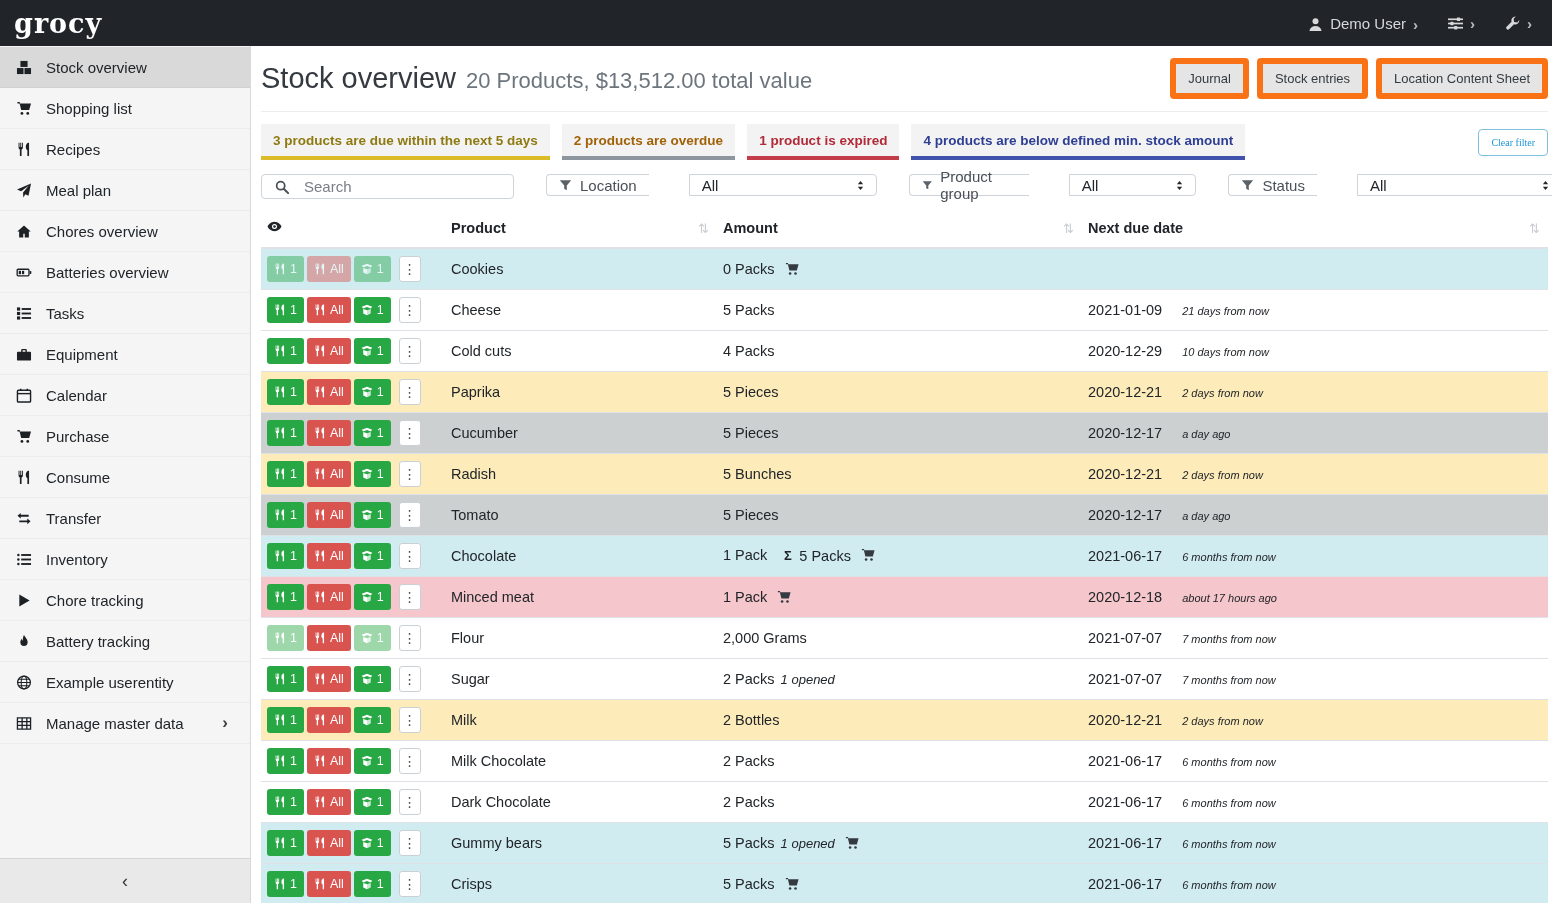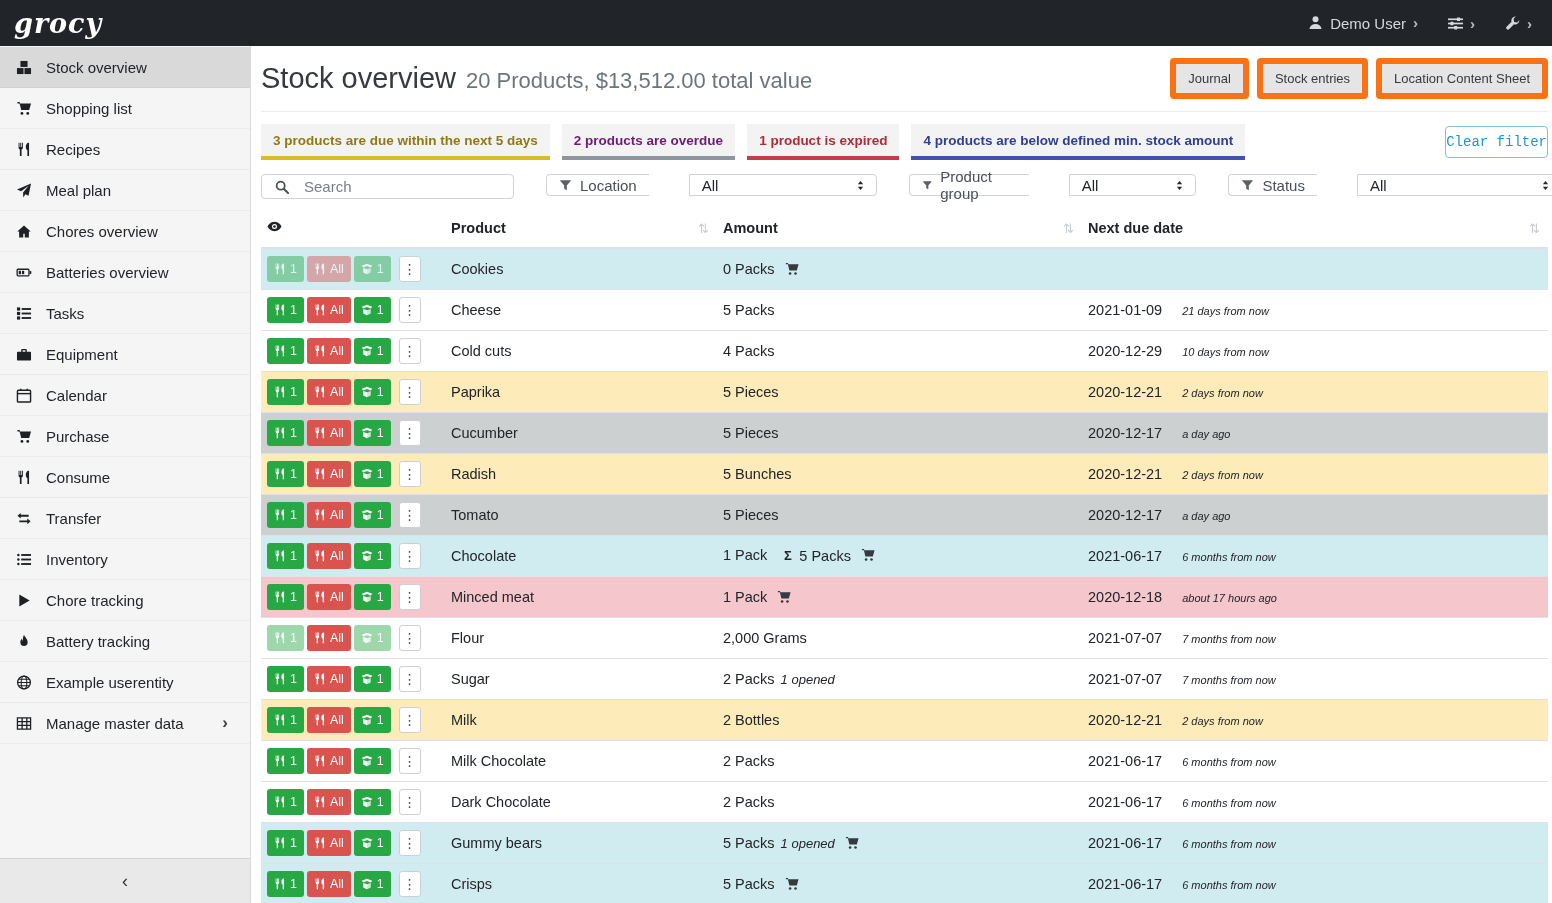--- a/index.html
+++ b/index.html
@@ -11,25 +11,25 @@
   }
   .icon { display:inline-flex; width:1em; height:1em; align-items:center; justify-content:center; line-height:1; }
   .icon svg { width:100%; height:100%; display:block; }
 
   
   .topbar {
     height:46px; background:#212529; display:flex; align-items:center;
     justify-content:space-between; padding:0 20px 0 14px;
   }
   .logo {
-    color:#fff; font-family:"DejaVu Serif",serif; font-style:italic; font-weight:700;
+    color:#fff; font-family:"DejaVu Serif",serif; font-weight:700;
     font-size:27px; letter-spacing:1px; cursor:pointer;text-align:center;
   }
   .topbar-right { display:flex; align-items:center; gap:30px; }
-  .top-item { display:flex; align-items:flex-start; gap:7px; color:#d6d8da; font-size:15px; cursor:pointer; }
+  .top-item { display:flex; align-items:flex-end; gap:7px; color:#d6d8da; font-size:15px; cursor:pointer; }
   .top-item .icon { font-size:15px; }
   .chev { color:#b9bcbf; font-size:15px; font-weight:700; line-height:1; }
 
   
   .app { display:flex; height:857px; }
 
   
   .sidebar { width:251px; background:#f5f5f5; border-right:1px solid #d9d9d9; display:flex; flex-direction:column; }
   .sidebar nav { flex:1; overflow:hidden; padding-top:1px; }
   .nav-item {
@@ -58,26 +58,26 @@
     padding:7px 12px; font-size:13px; cursor:pointer; font-family:inherit; white-space:nowrap;
   }
 
   
   .alerts-row { display:flex; gap:12px; margin-top:12px; align-items:stretch; }
   .alert {
     padding:9px 12px 8px; font-size:13.5px; font-weight:700; background:#f3f3f3;
     border-bottom:4px solid; cursor:pointer; display:flex; align-items:center;
   }
   .alert.warning   { color:#8f7a12; border-color:#dcbb28; }
-  .alert.secondary { color:#701a75; border-color:#8d959e; }
+  .alert.secondary { color:#a16207; border-color:#8d959e; }
   .alert.danger    { color:#b02a37; border-color:#c43b4a; }
   .alert.belowmin  { color:#2e3e95; border-color:#4052ac; }
   .btn-clear {
     margin-left:auto; align-self:center; border:1px solid #7fc0de; background:#fff; color:#1b95d4;
-    border-radius:4px; padding:7px 0; font-size:14px; cursor:pointer; font-family:Liberation Mono, monospace; white-space:nowrap;
+    border-radius:4px; padding:7px 12px; font-size:10px; cursor:pointer; font-family:Liberation Serif, serif; white-space:nowrap;
   }
 
   
   .filters-row { display:flex; gap:32px; margin-top:14px; }
   .search-group { display:flex; align-items:center; width:300px; height:25px; border:1px solid #ced4da; border-radius:4px; background:#fff; }
   .search-addon { width:40px; display:flex; justify-content:center; color:#495057; font-size:14px; }
   .search-input { border:0; outline:0; flex:1; font-size:15px; color:#495057; padding:0 10px 0 2px; background:transparent; font-family:inherit; }
   .search-input::placeholder { color:#787f87; }
 
   .filter-group { display:flex; height:22px;gap:40px; }

